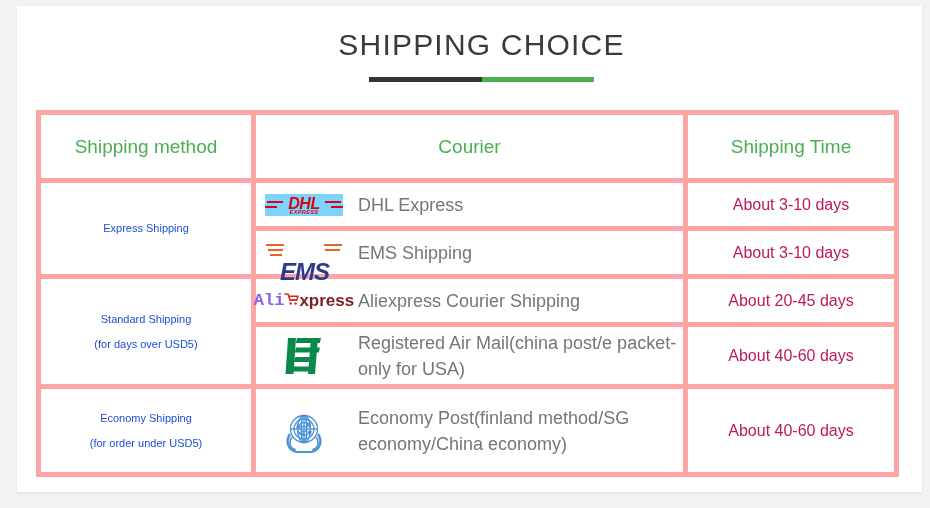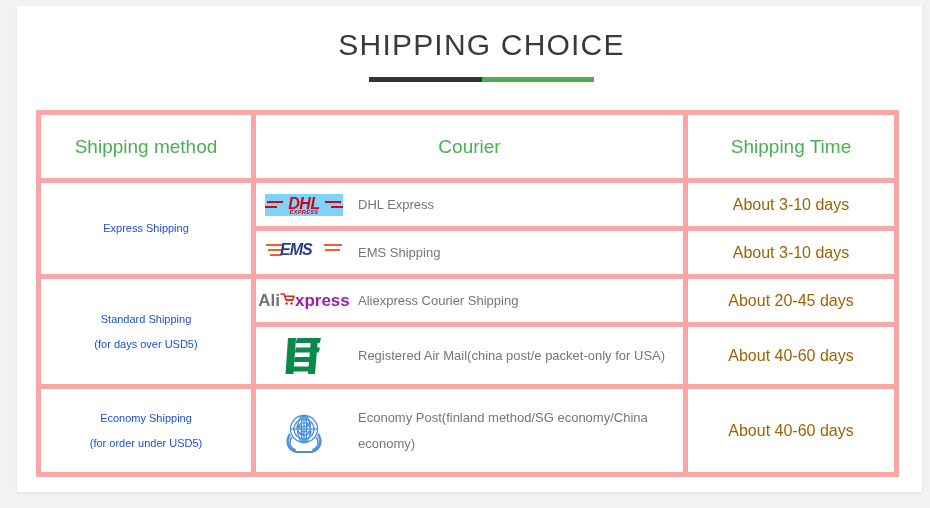--- a/index.html
+++ b/index.html
@@ -86,29 +86,29 @@
     align-items: center;
   }
   .logo-box {
     width: 96px;
     min-width: 96px;
     display: flex;
     align-items: center;
     justify-content: center;
   }
   .courier-text {
-    font-size: 13px;
+    font-size: 18px;
     color: #767676;
     line-height: 26px;
     padding-left: 6px;
   }
   td.time-cell {
     text-align: center;
     font-size: 16px;
-    color: #a16207;
+    color: #be185d;
   }
   .r-tall { height: 48px; }
   .r-two { height: 62px; }
   .r-big { height: 88px; }
 
   
   .logo-dhl {
     width: 78px; height: 22px;
     background: #7dd3fc;
     position: relative;
@@ -146,22 +146,22 @@
   .logo-dhl .b3 { top: 7px; right: 2px; }
   .logo-dhl .b4 { top: 12px; right: 0px; width: 12px; }
 
   
   .logo-ems {
     width: 80px; height: 30px;
     position: relative;
   }
   .logo-ems .ems-word {
     position: absolute;
-    left: 16px; top: 3px;
-    font-size: 16px;
+    left: 16px; top: 20px;
+    font-size: 24px;
     font-weight: bold;
     font-style: italic;
     color: #2d3a8c;
     letter-spacing: -1px;
   }
   .logo-ems .stripe {
     position: absolute;
     height: 2.5px;
     background: #e8622a;
   }
@@ -172,22 +172,22 @@
   .logo-ems .sR2 { right: 4px; top: 11px; width: 15px; }
 
   
   .logo-ali {
     display: flex;
     align-items: center;
     font-size: 17px;
     font-weight: bold;
     white-space: nowrap;
   }
-  .logo-ali .ali-a { color: #737373; }
-  .logo-ali .ali-x { color: #a21caf; }
+  .logo-ali .ali-a { color: #8b5cf6; font-family: Liberation Mono, monospace; }
+  .logo-ali .ali-x { color: #7f1d1d; }
   .logo-ali .ali-cart { margin: 0 0px; display: inline-block; }
 
   
   .logo-post { width: 46px; height: 44px; }
 
   
   .logo-un { width: 54px; height: 54px; }
 </style>
 </head>
 <body>

